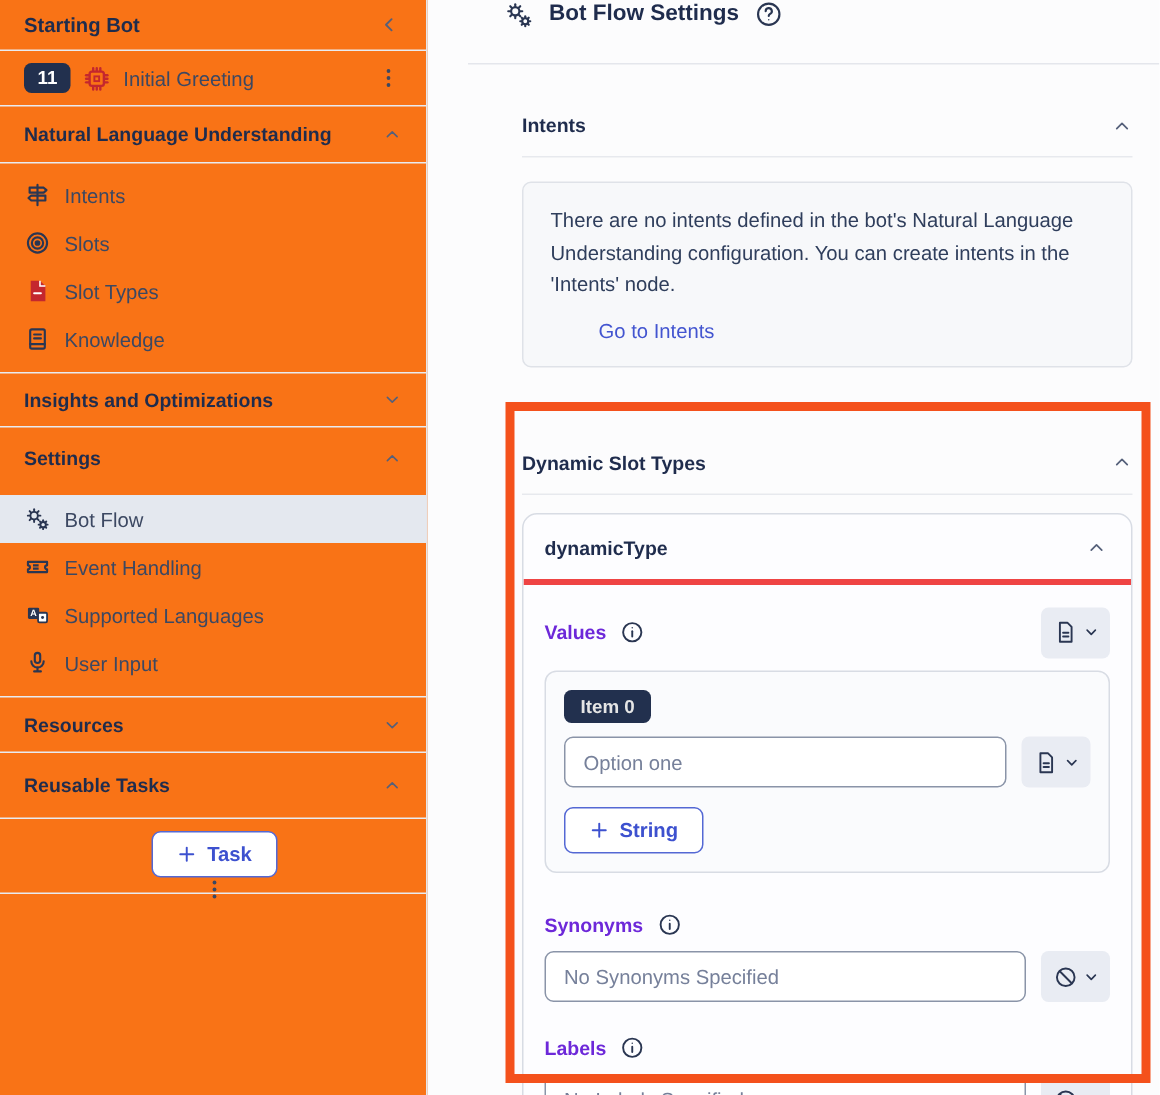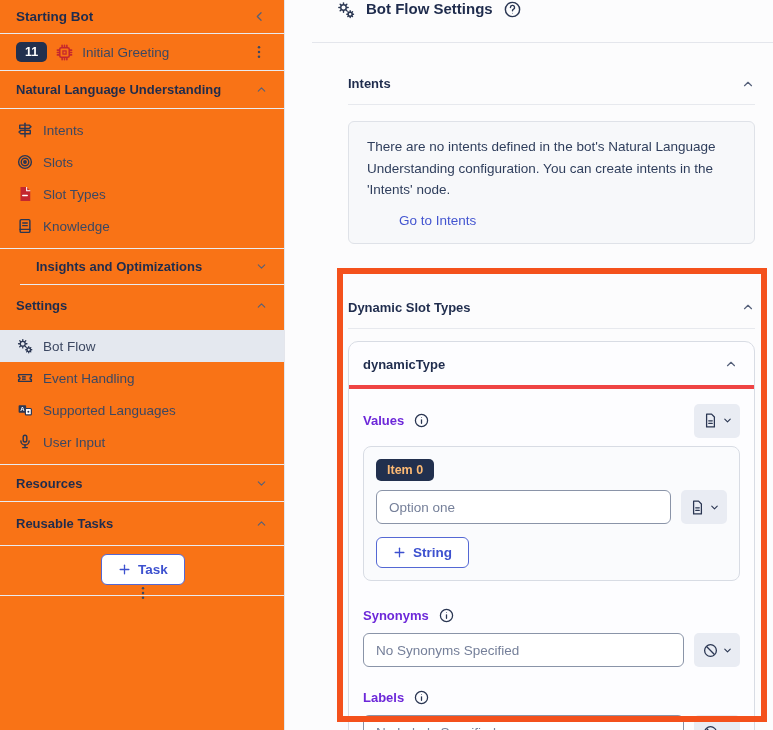--- a/index.html
+++ b/index.html
@@ -13,21 +13,21 @@
   .sb-row { display: flex; align-items: center; padding: 0 14px 0 16px; border-bottom: 1px solid #e9ebf0; }
   .sb-title-row { height: 34px; justify-content: space-between; }
   .sb-title { font-size: 13.5px; font-weight: bold; color: #1f2c4d; }
   .node-row { height: 37px; gap: 8px; cursor: pointer; }
   .badge { background: #22304e; color: #ffffff; font-size: 12.5px; font-weight: bold;
            padding: 4px 9px; border-radius: 5px; line-height: 1; }
   .node-label { font-size: 13.5px; color: #3c4862; flex: 1; }
   .sb-section-head { display: flex; align-items: center; justify-content: space-between;
                      padding: 0 16px; border-bottom: 1px solid #e9ebf0; cursor: pointer; }
   .sb-section-head .hd { font-size: 13px; font-weight: bold; color: #1f2c4d; }
-  .h38 { height: 38px; } .h36 { height: 36px; margin-left: 20px; } .h40 { height: 40px; border-bottom: none; }
+  .h38 { height: 38px; } .h36 { height: 36px; } .h40 { height: 40px; border-bottom: none; }
   .h37 { height: 37px; } .h44 { height: 44px; }
   .sb-items { padding: 5px 0 6px 0; border-bottom: 1px solid #e9ebf0; }
   .sb-item { display: flex; align-items: center; gap: 9px; height: 32px; padding: 0 16px;
              font-size: 13.5px; color: #3c4862; cursor: pointer; }
   .sb-item.selected { background: #e4e8ef; }
   .icon-btn { display: inline-flex; align-items: center; justify-content: center; cursor: pointer;
               width: 22px; height: 22px; }
   .task-row { display: flex; align-items: center; justify-content: space-between;
               padding: 8px 14px 8px 16px; border-bottom: 1px solid #e9ebf0; height: 50px; flex-direction: column; }
   .btn-outline { display: inline-flex; align-items: center; gap: 7px; background: #ffffff;
@@ -59,21 +59,21 @@
   .card-body { padding: 15px 14px 14px 14px; }
   .field-row { display: flex; align-items: center; justify-content: space-between; }
   .field-label { display: flex; align-items: center; gap: 9px; }
   .field-label .lbl { font-size: 13px; font-weight: bold; color: #6d28d9; }
   .mt26 { margin-top: 26px; } .mt22 { margin-top: 22px; }
   .dd-btn { display: inline-flex; align-items: center; justify-content: center; gap: 3px;
             background: #e9ecf3; border: none; border-radius: 5px; height: 34px; width: 46px;
             cursor: pointer; flex: 0 0 auto; }
   .values-box { margin-top: 8px; background: #fafbfd; border: 1px solid #d8dce4; border-radius: 8px;
                 padding: 12px; }
-  .item-badge { display: inline-block; background: #22304e; color: #fdba74; font-size: 12.5px;
+  .item-badge { display: inline-block; background: #22304e; color: #e5e5e5; font-size: 12.5px;
                 font-weight: bold; padding: 5px 11px; border-radius: 5px; line-height: 1; }
   .input-row { display: flex; align-items: center; margin-top: 9px; gap: 10px; }
   .text-input { flex: 1; height: 34px; border: 1.5px solid #8a94a8; border-radius: 6px;
                 background: #ffffff; padding: 0 12px; font-size: 13.5px; color: #76809a;
                 font-family: "Liberation Sans", sans-serif; outline: none; }
   .text-input::placeholder { color: #76809a; opacity: 1; }
   .add-btn { margin-top: 13px; }
 
   
   .highlight-ring { position: absolute; left: 337px; top: 268px; width: 430px; height: 454px;

